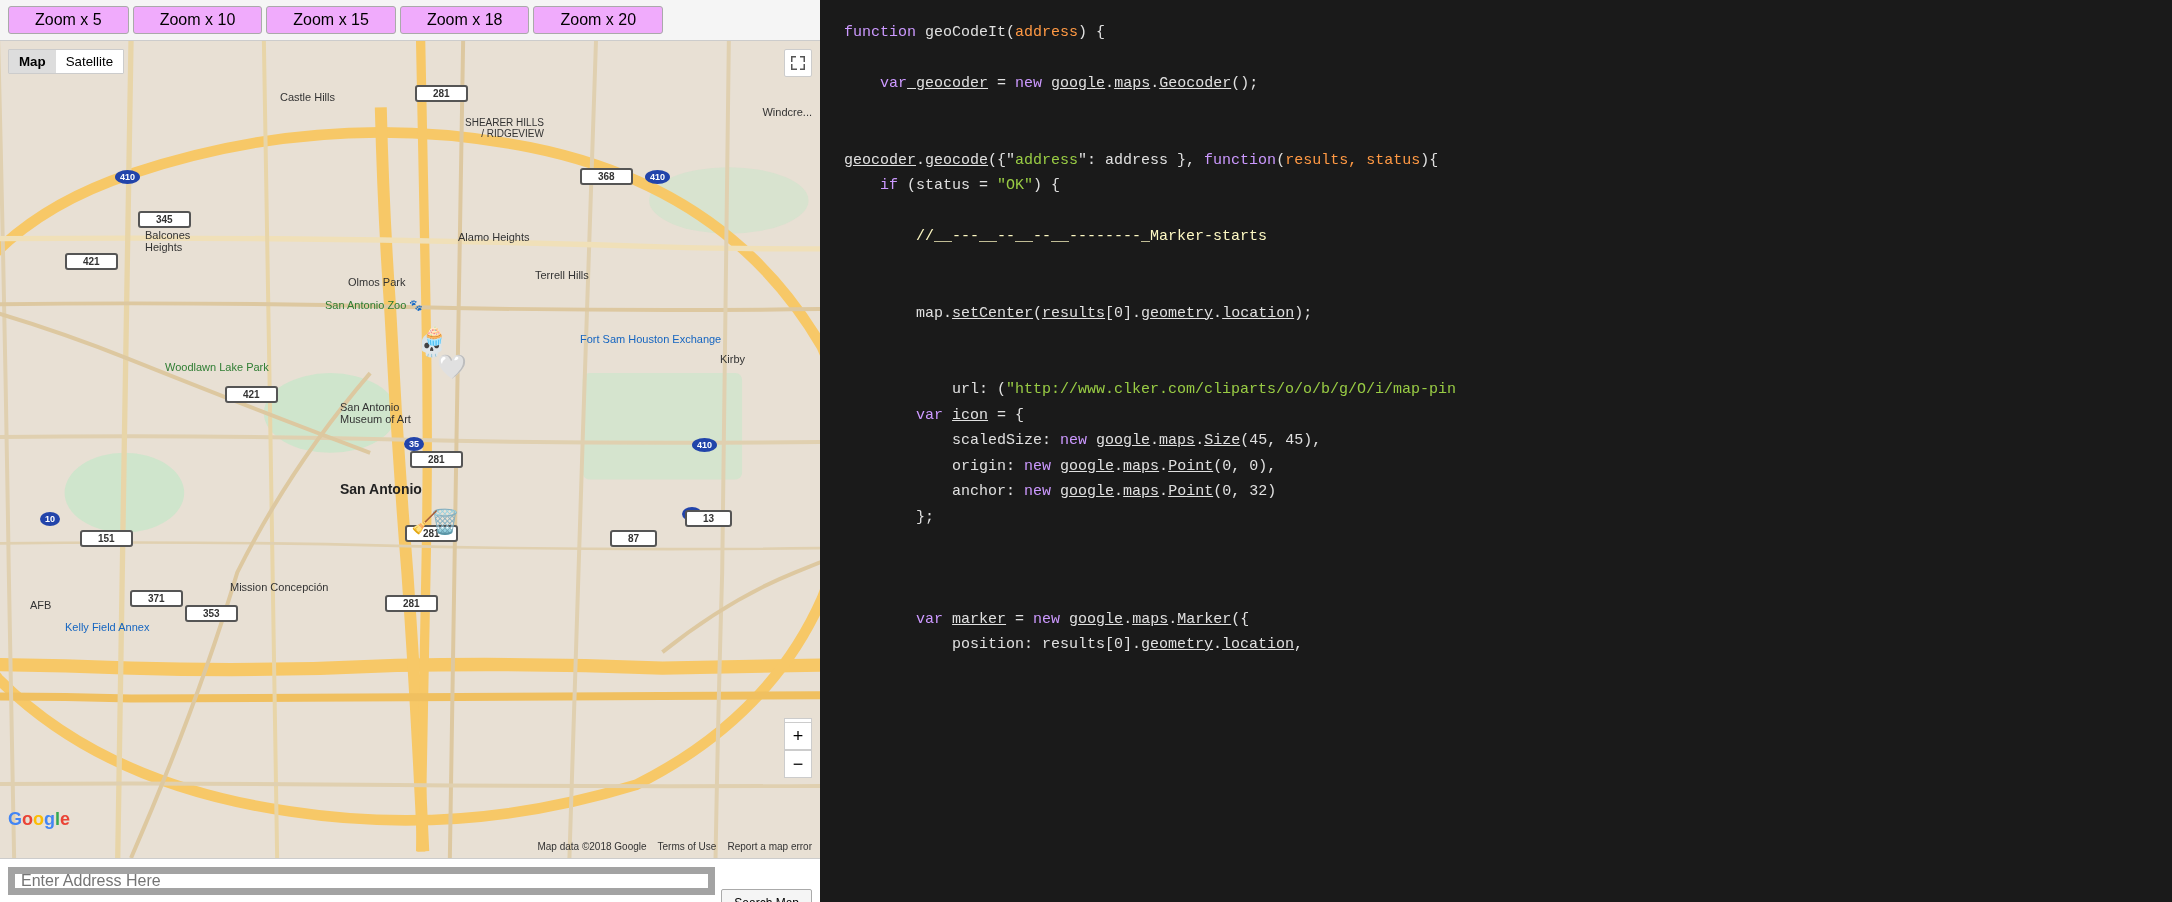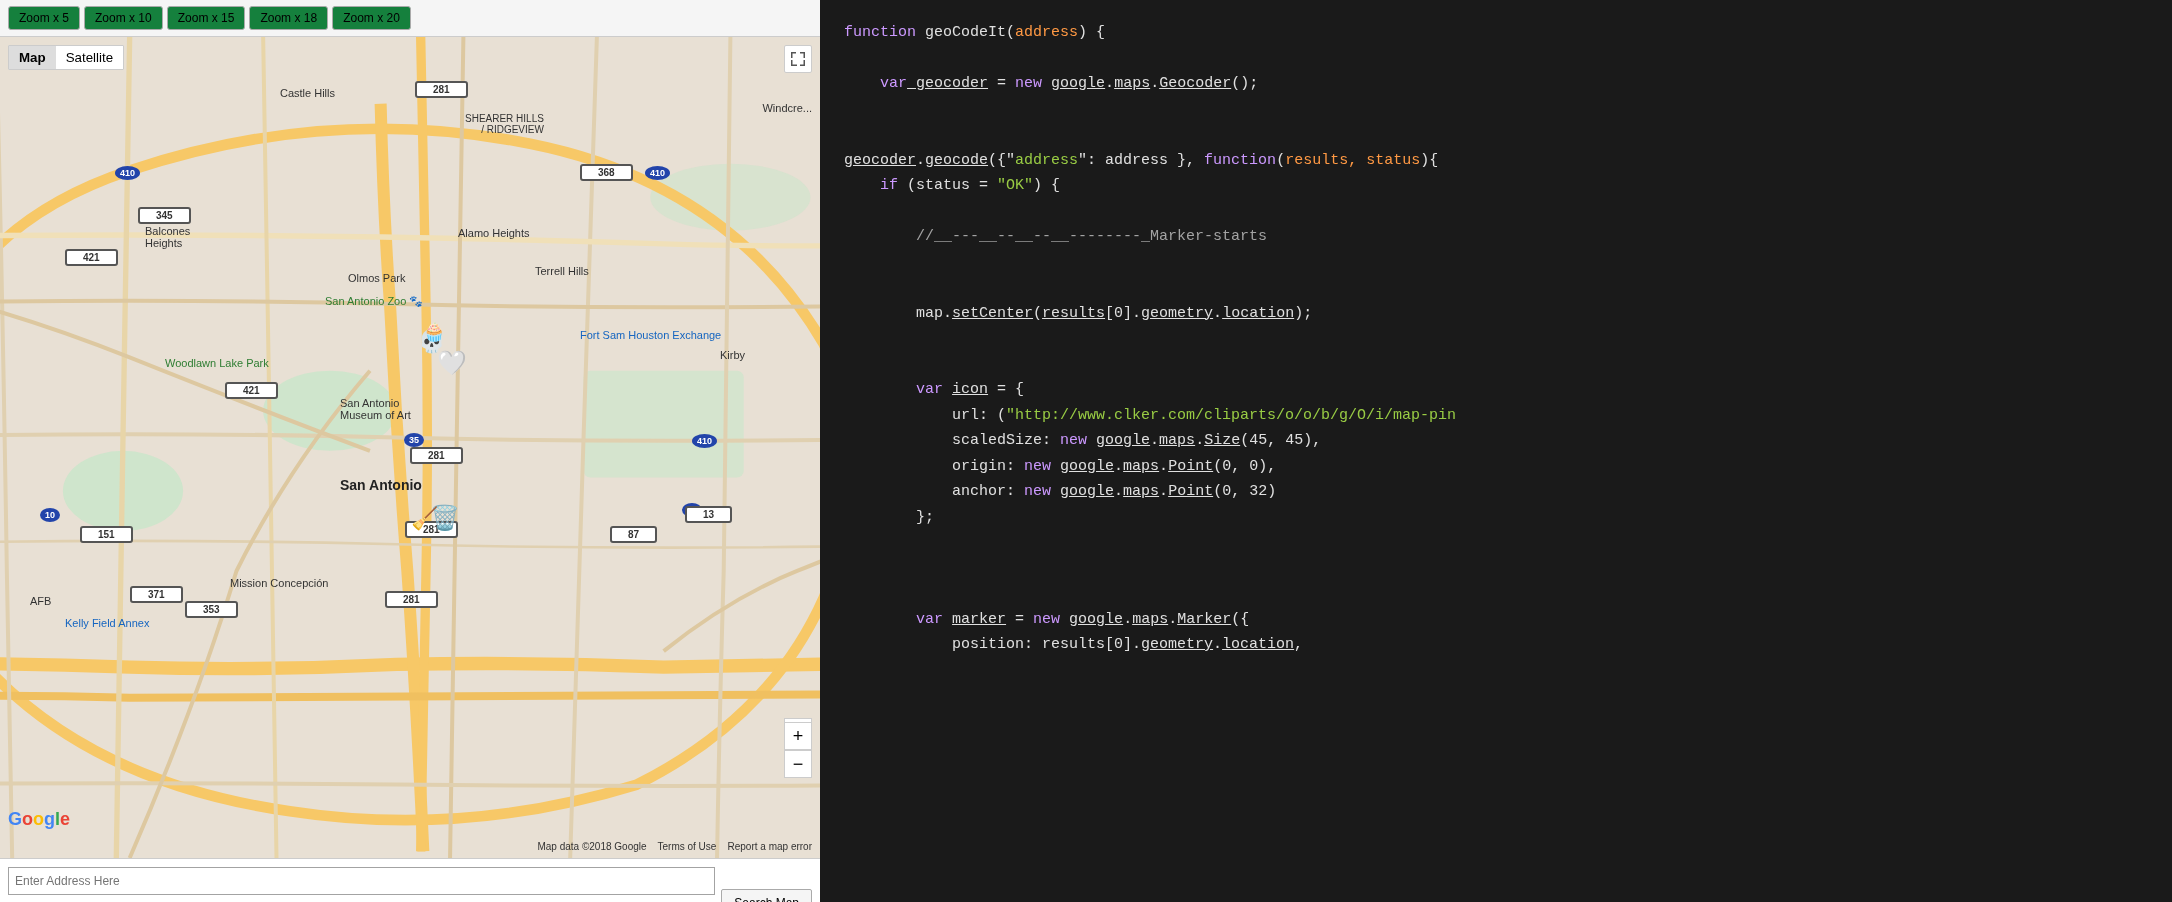--- a/index.html
+++ b/index.html
@@ -24,25 +24,25 @@
 
     #zoom-toolbar {
       display: flex;
       gap: 4px;
       padding: 6px 8px;
       background: #f5f5f5;
       border-bottom: 1px solid #ccc;
     }
 
     .zoom-btn {
-      padding: 4px 10px;
-      background: #15803d;
+      padding: 4px 26px;
+      background: #f0abfc;
       border: 1px solid #aaa;
       border-radius: 3px;
-      font-size: 12px;
+      font-size: 16px;
       cursor: pointer;
     }
 
     #map-container {
       flex: 1;
       position: relative;
       overflow: hidden;
       background: #e8e0d8;
     }
 
@@ -162,23 +162,23 @@
       background: #fff;
       border-top: 1px solid #ccc;
       display: flex;
       align-items: center;
       padding: 0 8px;
       gap: 6px;
     }
     #address-input {
       flex: 1;
       height: 28px;
-      border: 1px solid #a3a3a3;
+      border: 7px solid #a3a3a3;
       padding: 0 6px;
-      font-size: 12px;
+      font-size: 16px;
       outline: none;
     }
     #search-map-btn {
       height: 28px;
       padding: 0 12px;
       background: #f5f5f5;
       border: 1px solid #aaa;
       font-size: 12px;
       cursor: pointer;
       border-radius: 2px;
@@ -199,21 +199,21 @@
 
     .code-line {
       white-space: pre;
       display: block;
     }
 
     .c-purple { color: #cc99ff; }
     .c-white { color: #e0e0e0; }
     .c-orange { color: #ff9944; }
     .c-green { color: #99cc44; }
-    .c-gray { color: #a3a3a3; }
+    .c-gray { color: #fef9c3; }
     .underline { text-decoration: underline; }
 
     
     .map-bg {
       position: absolute;
       top: 0; left: 0;
       width: 100%;
       height: 100%;
     }
 
@@ -487,23 +487,23 @@
   <div class="code-line"><span class="c-gray">        //__---__--__--__--------_Marker-starts</span></div>
 
   <div class="code-line">&nbsp;</div>
   <div class="code-line">&nbsp;</div>
 
   <div class="code-line"><span class="c-white">        map.</span><span class="c-white underline">setCenter</span><span class="c-white">(</span><span class="c-white underline">results</span><span class="c-white">[0].</span><span class="c-white underline">geometry</span><span class="c-white">.</span><span class="c-white underline">location</span><span class="c-white">);</span></div>
 
   <div class="code-line">&nbsp;</div>
   <div class="code-line">&nbsp;</div>
 
+  <div class="code-line"><span class="c-white">            url: (</span><span class="c-green">"http://www.clker.com/cliparts/o/o/b/g/O/i/map-pin</span></div>
+
   <div class="code-line"><span class="c-white">        </span><span class="c-purple">var</span><span class="c-white"> </span><span class="c-white underline">icon</span><span class="c-white"> = {</span></div>
-
-  <div class="code-line"><span class="c-white">            url: (</span><span class="c-green">"http://www.clker.com/cliparts/o/o/b/g/O/i/map-pin</span></div>
 
   <div class="code-line"><span class="c-white">            scaledSize: </span><span class="c-purple">new</span><span class="c-white"> </span><span class="c-white underline">google</span><span class="c-white">.</span><span class="c-white underline">maps</span><span class="c-white">.</span><span class="c-white underline">Size</span><span class="c-white">(45, 45),</span></div>
 
   <div class="code-line"><span class="c-white">            origin: </span><span class="c-purple">new</span><span class="c-white"> </span><span class="c-white underline">google</span><span class="c-white">.</span><span class="c-white underline">maps</span><span class="c-white">.</span><span class="c-white underline">Point</span><span class="c-white">(0, 0),</span></div>
 
   <div class="code-line"><span class="c-white">            anchor: </span><span class="c-purple">new</span><span class="c-white"> </span><span class="c-white underline">google</span><span class="c-white">.</span><span class="c-white underline">maps</span><span class="c-white">.</span><span class="c-white underline">Point</span><span class="c-white">(0, 32)</span></div>
 
   <div class="code-line"><span class="c-white">        };</span></div>
 
   <div class="code-line">&nbsp;</div>

